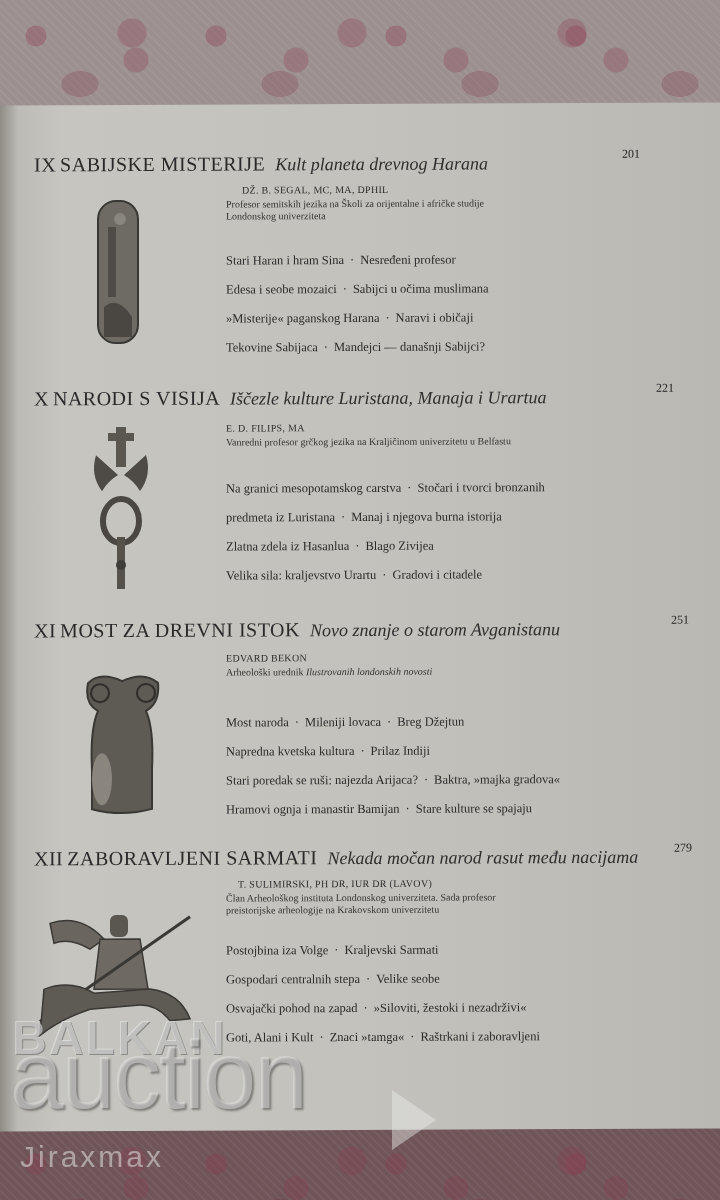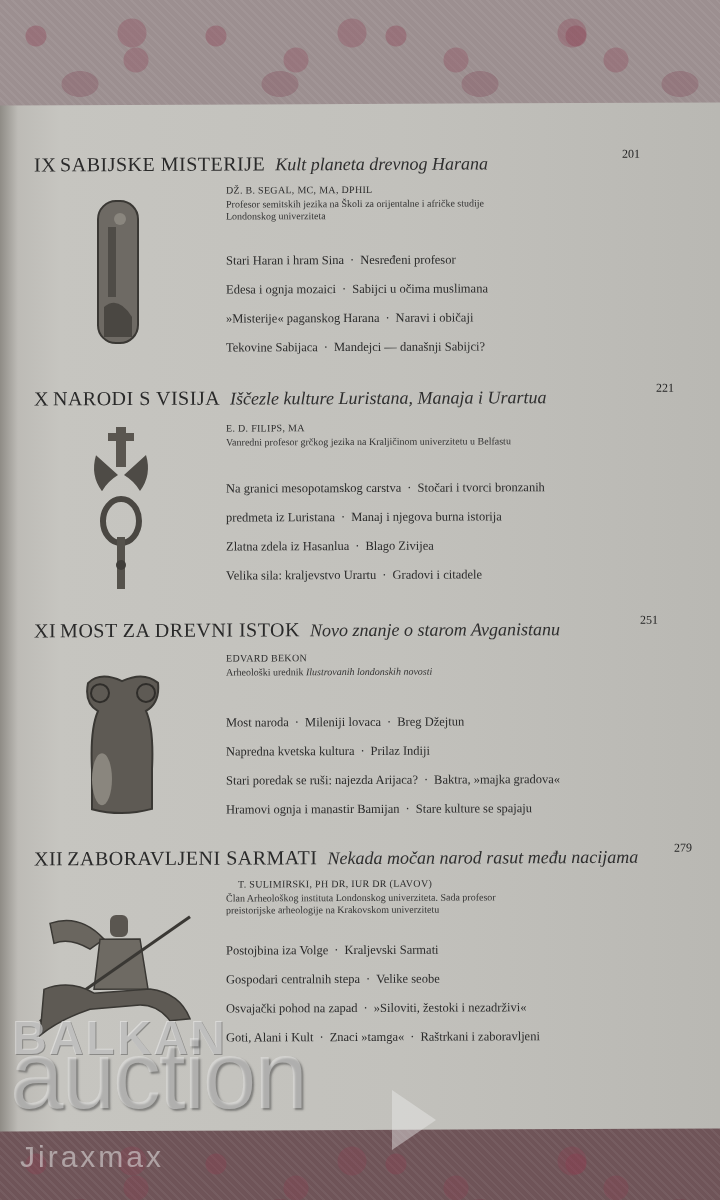--- a/index.html
+++ b/index.html
@@ -69,37 +69,37 @@
 
 <div class="page">
 
   <div class="section" style="top:48px;">
     <div class="heading">
       <span class="num-title">IX</span>
       <span class="num-title">SABIJSKE MISTERIJE</span>
       <span class="subtitle">Kult planeta drevnog Harana</span>
     </div>
     <div class="page-no" style="left:622px;text-align:center;">201</div>
-    <div class="author" style="top:32px;">DŽ. B. SEGAL, MC, MA, DPHIL</div>
+    <div class="author" style="top:32px;margin-left:16px;">DŽ. B. SEGAL, MC, MA, DPHIL</div>
     <div class="affil" style="top:46px;">
       <div>Profesor semitskih jezika na Školi za orijentalne i afričke studije</div>
       <div>Londonskog univerziteta</div>
     </div>
     <svg class="illus" style="left:94px; top:44px;" width="48" height="150">
       <rect x="4" y="4" width="40" height="142" rx="18" fill="#6e6a64" stroke="#3a3834" stroke-width="2"></rect>
       <rect x="14" y="30" width="8" height="70" fill="#4f4c47"></rect>
       <path d="M10 110 Q24 98 38 120 L38 140 L10 140 Z" fill="#4a4742"></path>
       <circle cx="26" cy="22" r="6" fill="#8a867e"></circle>
     </svg>
     <div class="topics" style="top:94px;">
       <div class="topic-line">
         <span>Stari Haran i hram Sina</span><span class="sep">·</span><span>Nesređeni profesor</span>
       </div>
       <div class="topic-line">
-        <span>Edesa i ognja mozaici</span><span class="sep">·</span><span>Sabijci u očima muslimana</span>
+        <span>Edesa i seobe mozaici</span><span class="sep">·</span><span>Sabijci u očima muslimana</span>
       </div>
       <div class="topic-line">
         <span>»Misterije« paganskog Harana</span><span class="sep">·</span><span>Naravi i običaji</span>
       </div>
       <div class="topic-line">
         <span>Tekovine Sabijaca</span><span class="sep">·</span><span>Mandejci — današnji Sabijci?</span>
       </div>
     </div>
   </div>
 
@@ -138,21 +138,21 @@
       </div>
     </div>
   </div>
 
   <div class="section" style="top:514px;">
     <div class="heading">
       <span class="num-title">XI</span>
       <span class="num-title">MOST ZA DREVNI ISTOK</span>
       <span class="subtitle">Novo znanje o starom Avganistanu</span>
     </div>
-    <div class="page-no" style="left:640px;">251</div>
+    <div class="page-no" style="left:671px;">251</div>
     <div class="author" style="top:34px;">EDVARD BEKON</div>
     <div class="affil" style="top:48px;">
       <span>Arheološki urednik </span><i>Ilustrovanih londonskih novosti</i>
     </div>
     <svg class="illus" style="left:80px; top:50px;" width="84" height="150">
       <path d="M8 14 Q20 2 42 12 Q64 2 78 14 Q80 34 66 42 Q74 60 72 100 L72 140 Q42 148 12 140 L12 100 Q10 60 18 42 Q4 34 8 14 Z" fill="#5e5a54" stroke="#3a3834" stroke-width="2"></path>
       <circle cx="20" cy="24" r="9" fill="none" stroke="#2f2d2a" stroke-width="2"></circle>
       <circle cx="66" cy="24" r="9" fill="none" stroke="#2f2d2a" stroke-width="2"></circle>
       <ellipse cx="22" cy="110" rx="10" ry="26" fill="#8a867e"></ellipse>
     </svg>

